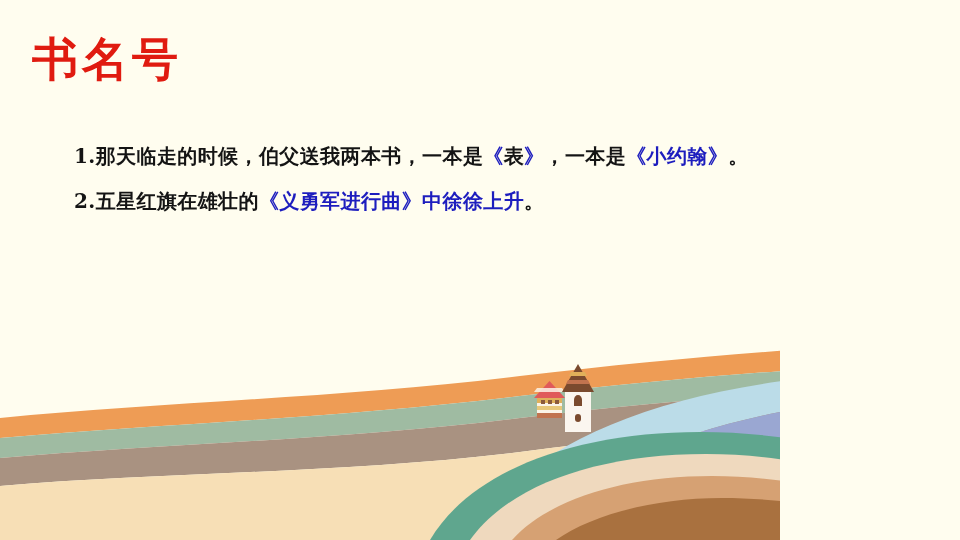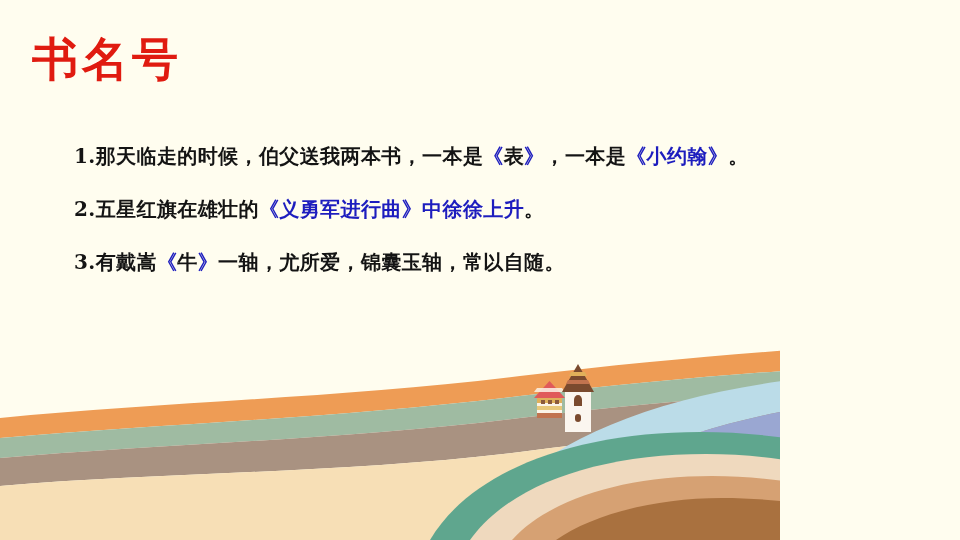--- a/index.html
+++ b/index.html
@@ -52,21 +52,21 @@
     letter-spacing: 0.4px;
     text-align: justify;
     text-justify: inter-character;
   }
 
   .para {
     text-indent: 0;
     white-space: normal;
   }
 
-  .para + .para { margin-top: 8px; }
+  .para + .para { margin-top: 0; }
 
   .indent { display: inline-block; width: 58px; }
 
   .blue { color: #1D1DBE; }
   .black { color: #141414; }
 
   
   #art {
     position: absolute;
     left: 0;
@@ -83,21 +83,20 @@
 <div id="slide">
 
   <div id="title">书名号</div>
 
   <div id="body-text">
 
     <div class="para"><span class="indent"></span><span>1.</span><span>那天临走的时候，伯父送我两本书，一本是</span><span class="blue">《</span><span class="black">表</span><span class="blue">》</span><span>，一本是</span><span class="blue">《</span><span class="blue">小约翰</span><span class="blue">》</span><span>。</span></div>
 
     <div class="para"><span class="indent"></span><span>2.</span><span>五星红旗在雄壮的</span><span class="blue">《义勇军进行曲》中徐徐上升</span><span>。</span></div>
 
-    <div class="para"><span class="indent"></span><span>3.</span><span>有戴嵩</span><span class="blue">《</span><span class="black">牛</span><span class="blue">》</span><span>一轴，尤所爱，锦囊玉轴，常以自随。</span></div>
 
 
   </div>
 
   <svg id="art" viewBox="0 0 960 200" preserveAspectRatio="none">
 
     <path fill="#EE9C55" d="M0,78 C160,62 340,58 520,36 C690,16 830,6 960,0 L960,22 C830,26 690,36 520,56 C340,78 160,84 0,98 Z"></path>
     <path fill="#9FBBA2" d="M0,98 C160,84 340,78 520,56 C690,36 830,26 960,22 L960,44 C830,48 690,58 520,78 C340,100 160,104 0,118 Z"></path>
     <path fill="#A99281" d="M0,118 C160,104 340,100 520,78 C690,58 830,48 960,44 L960,76 C830,80 690,90 520,112 C340,134 160,132 0,146 Z"></path>
     <path fill="#F7DFB6" d="M0,146 C160,132 340,134 520,112 C690,90 830,80 960,76 L960,200 L0,200 Z"></path>

